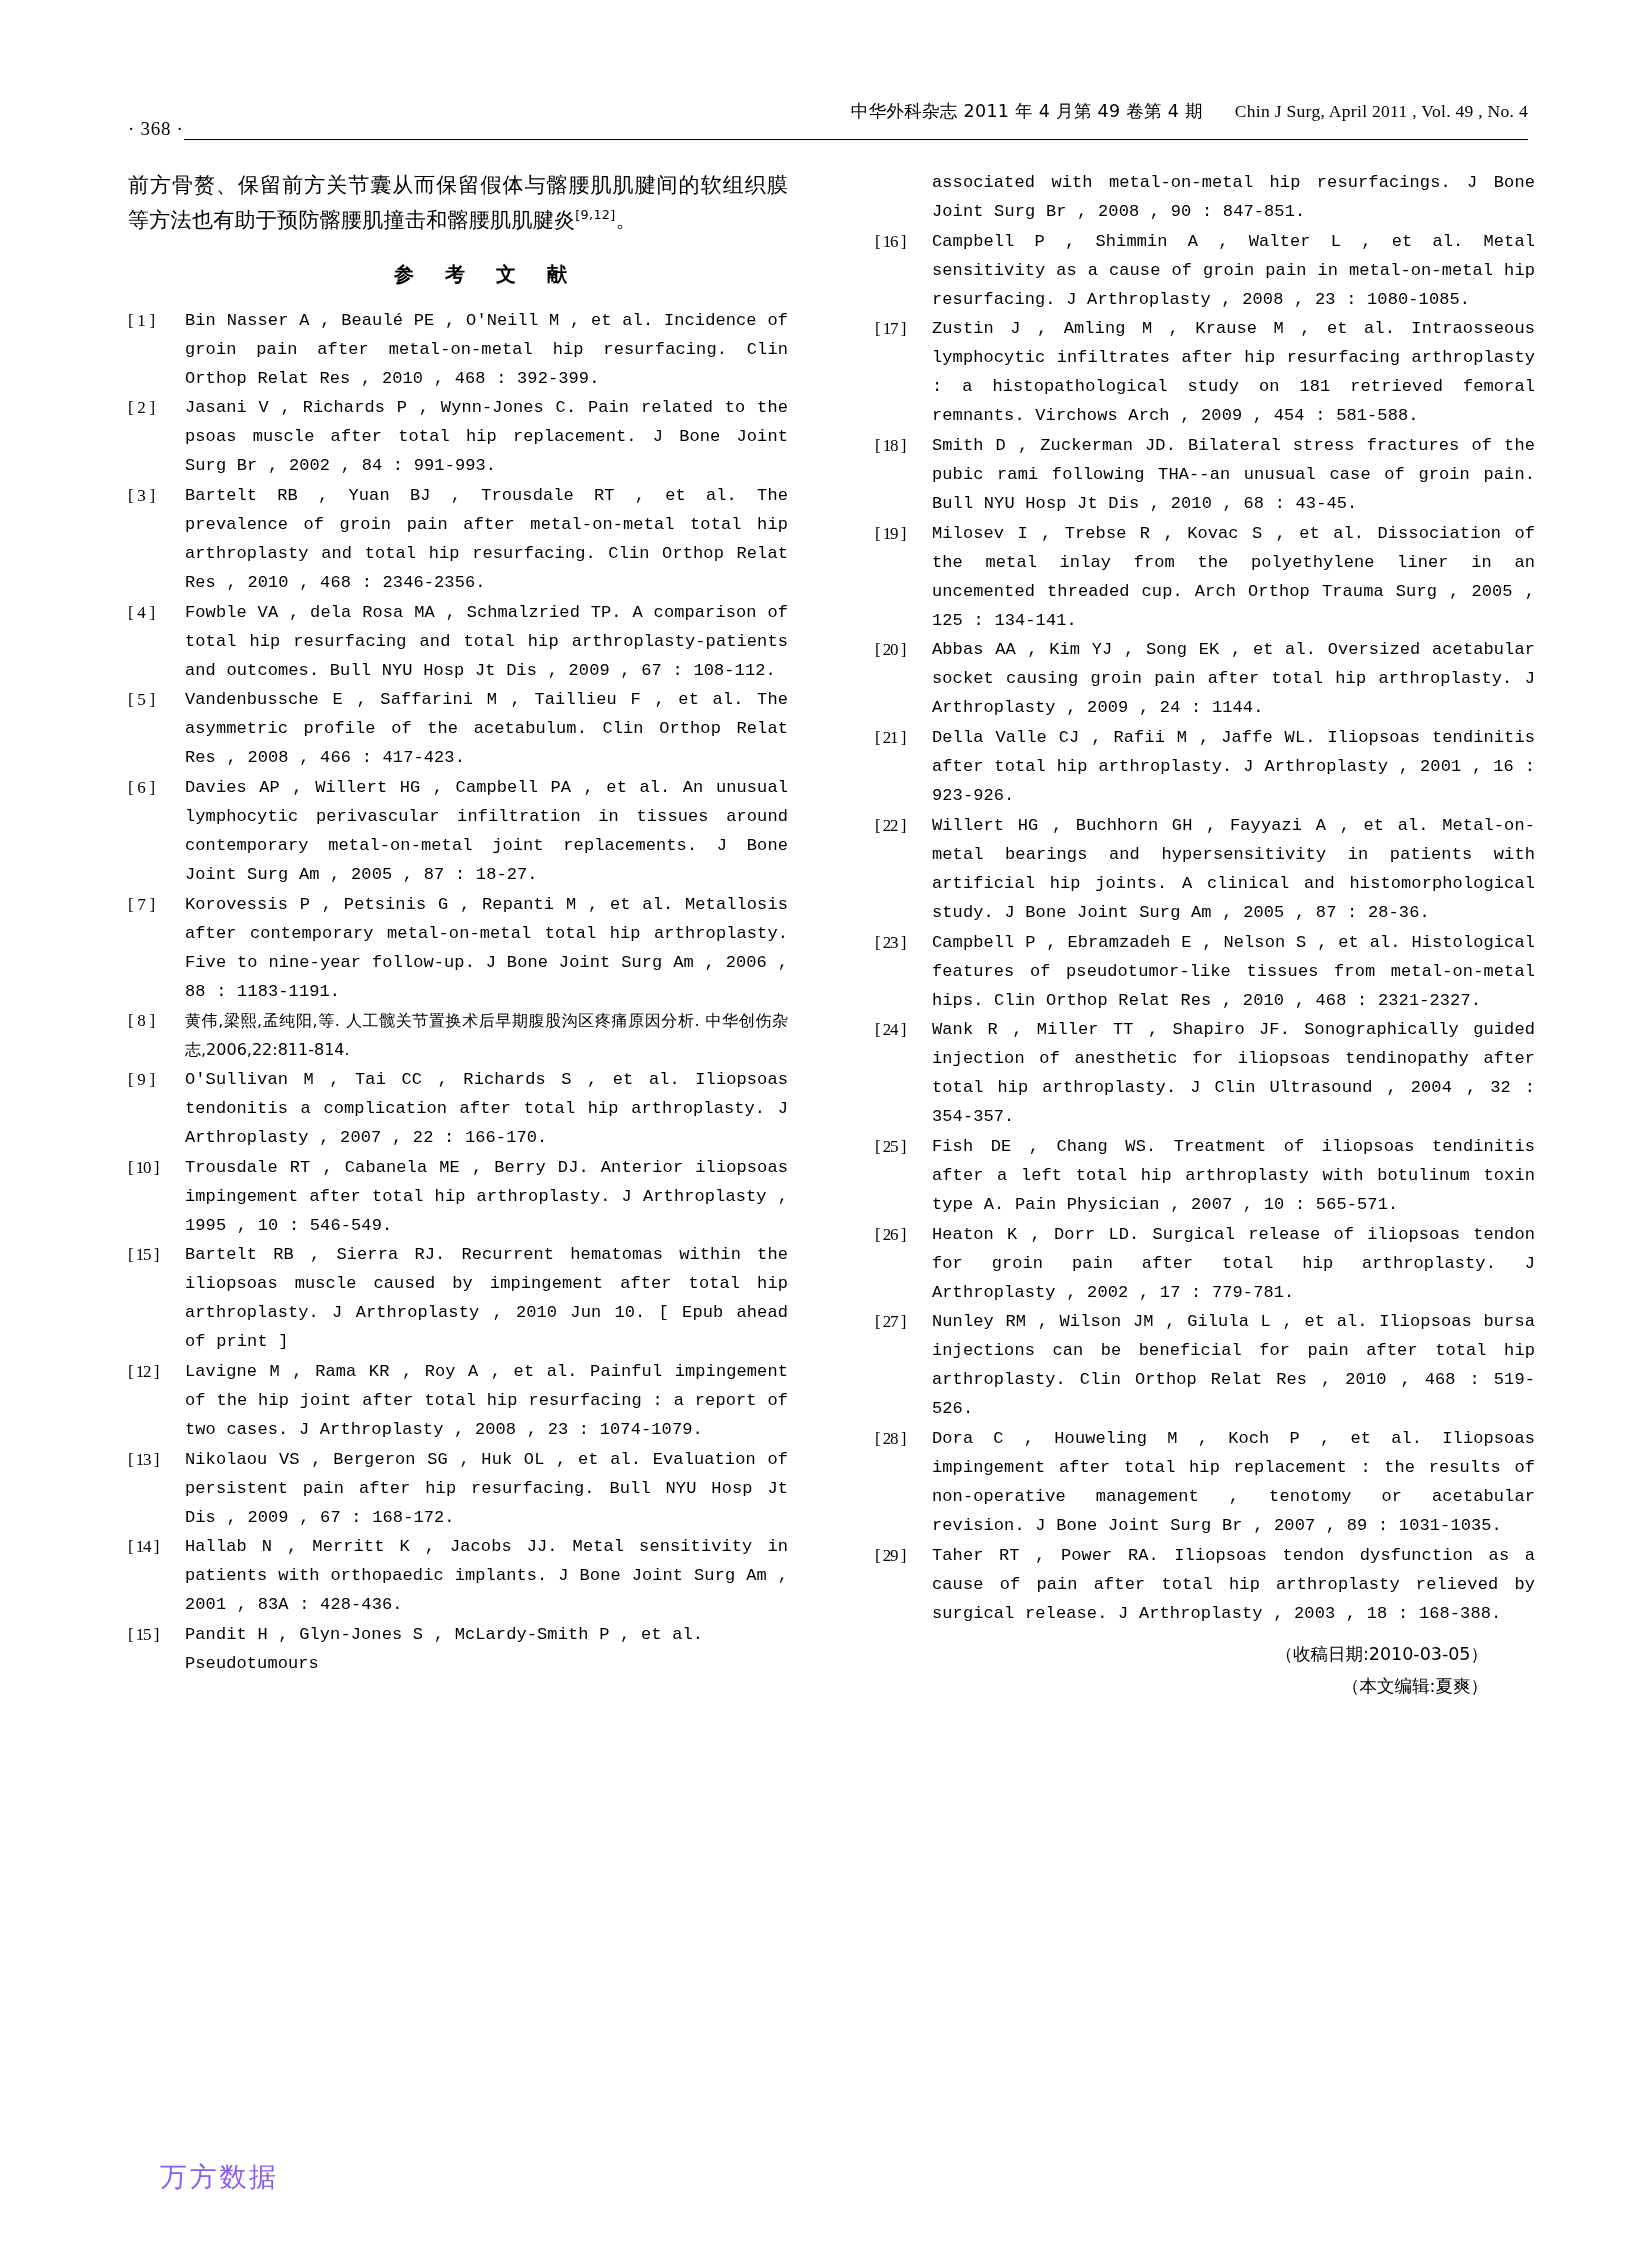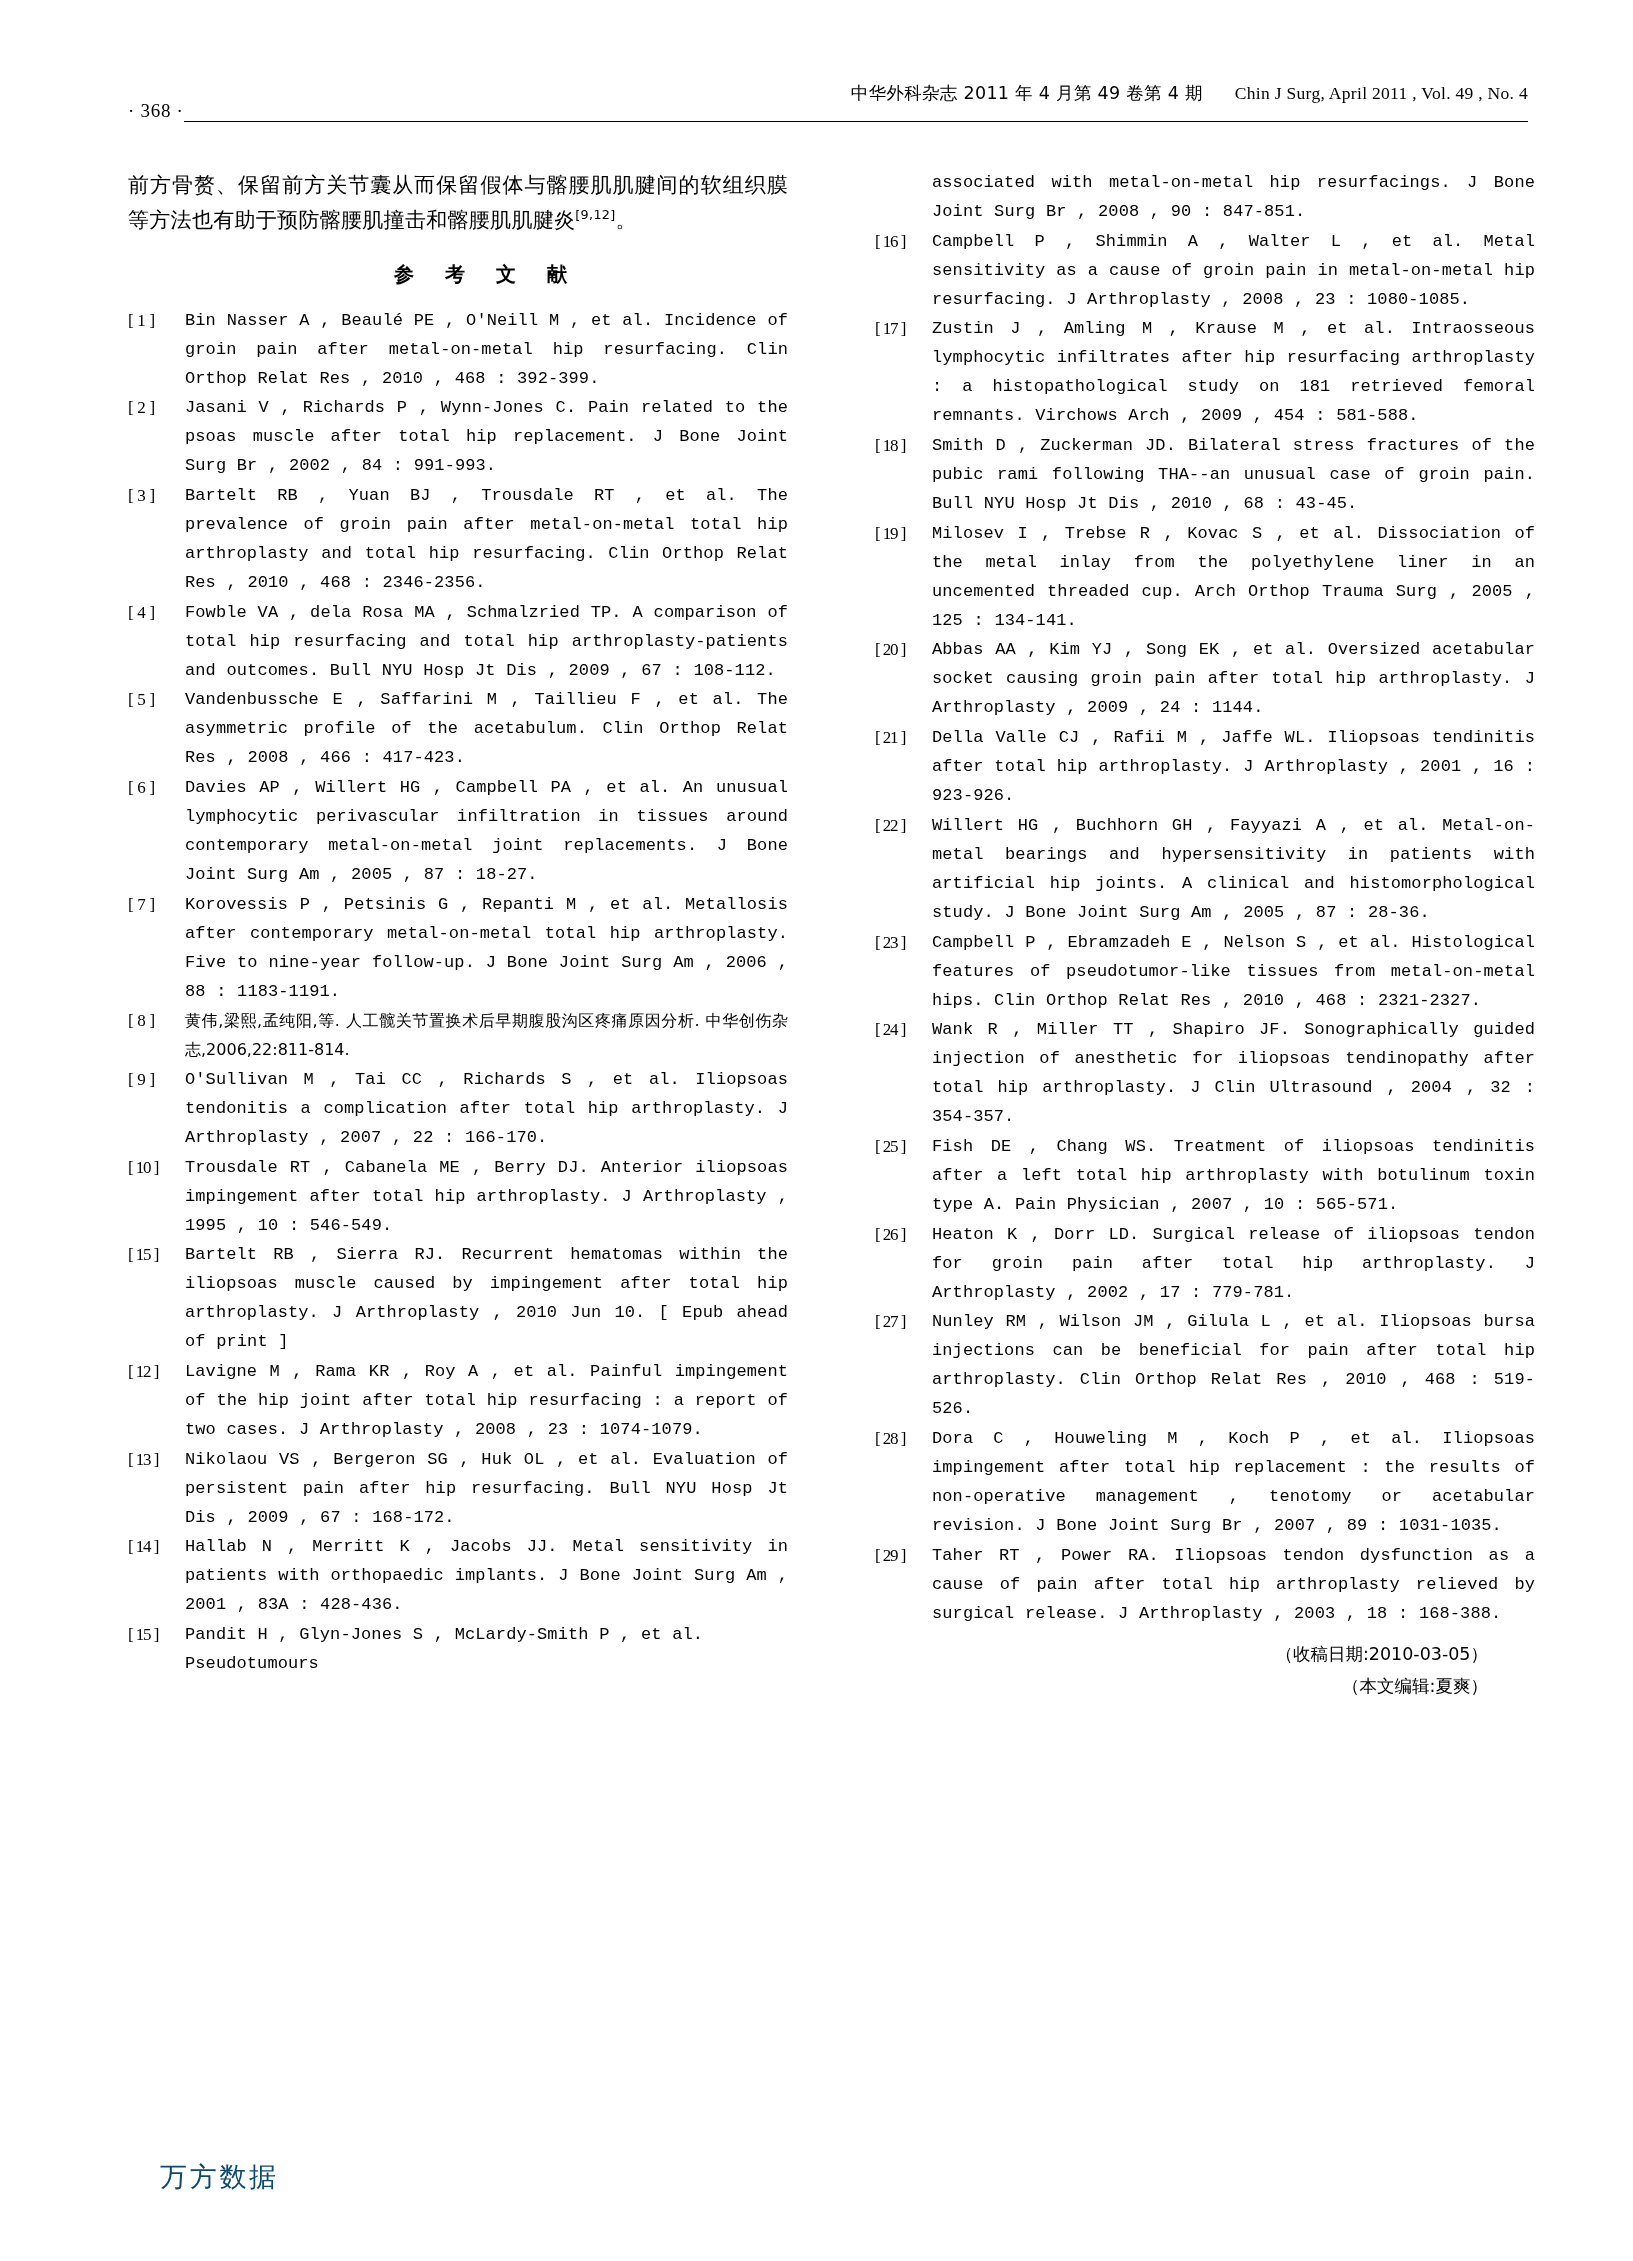--- a/index.html
+++ b/index.html
@@ -20,21 +20,21 @@
     position: absolute;
     left: 0; top: 0;
     width: 1633px;
     height: 2261px;
   }
 
   
   .runhead {
     position: absolute;
     left: 128px;
-    top: 88px;
+    top: 106px;
     width: 1400px;
     height: 34px;
     display: flex;
     align-items: flex-end;
     font-size: 18px;
   }
   .folio {
     flex: 0 0 auto;
     letter-spacing: 0.7px;
     font-family: "Liberation Serif", serif;
@@ -141,21 +141,21 @@
   }
 
   
   .watermark {
     position: absolute;
     left: 160px;
     top: 2159px;
     font-family: "DejaVu Sans", sans-serif;
     font-size: 27px;
     letter-spacing: 2.7px;
-    color: #0c4a6e;
+    color: #8b5cf6;
   }
 </style>
 </head>
 <body>
 
 <div class="page">
 
   <div class="runhead">
     <span class="folio">· 368 ·</span>
     <span class="runhead-right">

